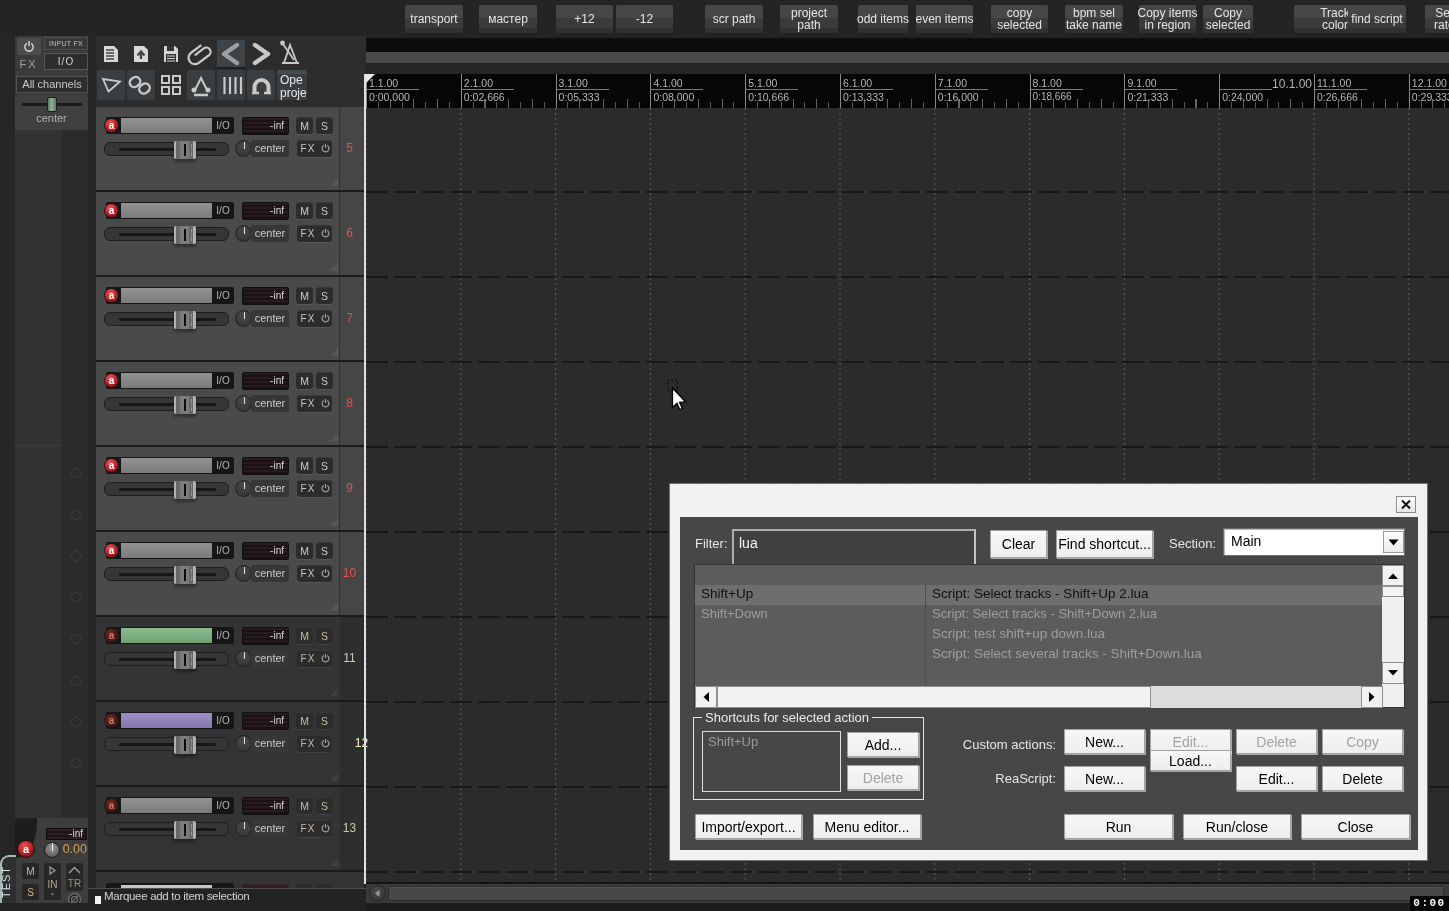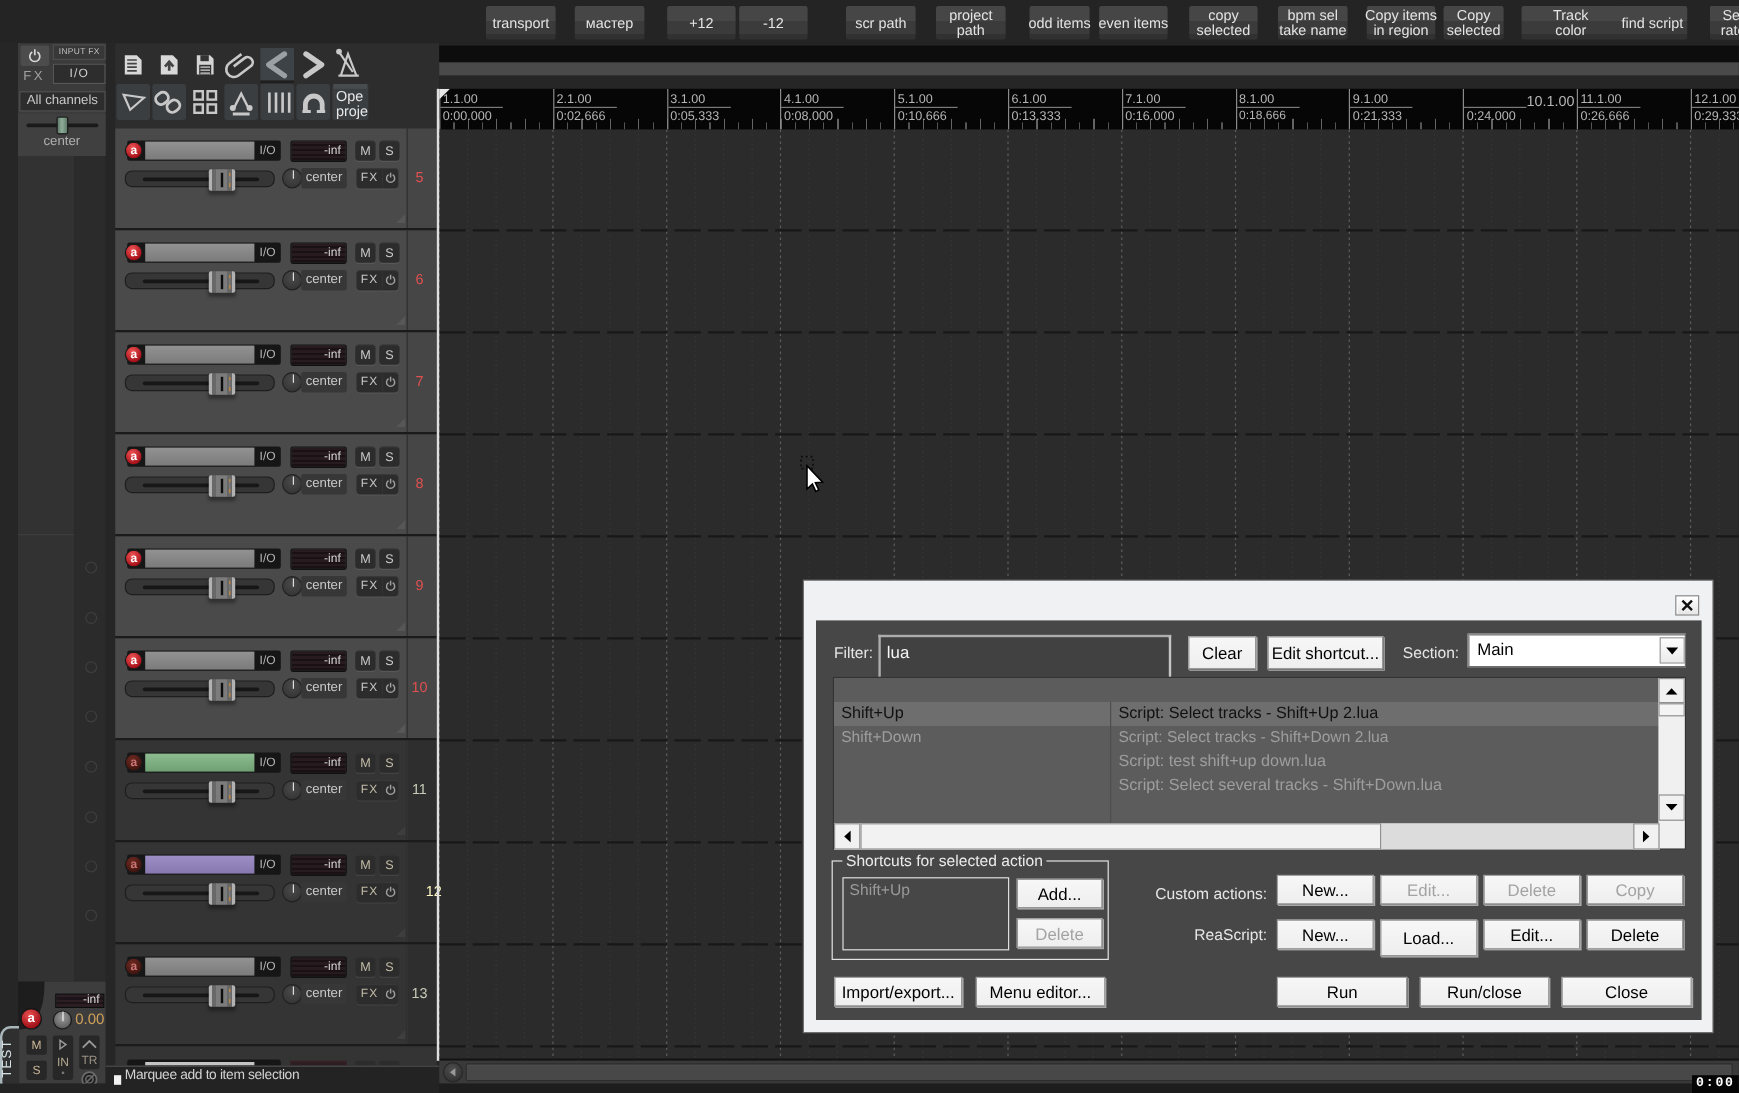--- a/index.html
+++ b/index.html
@@ -37,21 +37,21 @@
 <div class="tbtn" style="left:556px;width:57px">+12</div>
 <div class="tbtn" style="left:616px;width:57px">-12</div>
 <div class="tbtn" style="left:705px;width:58px">scr path</div>
 <div class="tbtn" style="left:780px;width:58px">project<br>path</div>
 <div class="tbtn" style="left:858px;width:50px">odd items</div>
 <div class="tbtn" style="left:916px;width:57px">even items</div>
 <div class="tbtn" style="left:991px;width:57px">copy<br>selected</div>
 <div class="tbtn" style="left:1065px;width:58px">bpm sel<br>take name</div>
 <div class="tbtn" style="left:1139px;width:57px">Copy items<br>in region</div>
 <div class="tbtn" style="left:1203px;width:50px">Copy<br>selected</div>
-<div class="tbtn" style="left:1268px;width:82px">Track<br>color</div>
+<div class="tbtn" style="left:1294px;width:82px">Track<br>color</div>
 <div class="tbtn" style="left:1348px;width:58px">find script</div>
 <div class="tbtn" style="left:1425px;width:57px">Set<br>rate</div>
 <div class="tbtn" style="left:1425px;width:57px;justify-content:flex-start;padding-left:9px">Set<br>rate</div>
 <div class="ab" style="left:0;top:36px;width:366px;height:71px;background:#2d2d2d"></div>
 <div class="ab" style="left:0;top:36px;width:15px;height:875px;background:#262626"></div>
 <div class="ab" style="left:88px;top:36px;width:8px;height:875px;background:#262626"></div>
 <div class="ab" style="left:15px;top:36px;width:73px;height:94px;background:#3b3b3b"></div>
 <div class="ab" style="left:17px;top:38px;width:24px;height:17px;background:#4c4c4c;border-radius:2px"><svg width="24" height="17">
       <path d="M9.9 5.4 A4.2 4.2 0 1 0 14.1 5.4" fill="none" stroke="#d8d8d8" stroke-width="1.4"></path>
       <line x1="12" y1="3" x2="12" y2="8" stroke="#d8d8d8" stroke-width="1.4"></line>
@@ -565,21 +565,21 @@
 <div class="ab" style="left:366px;top:903px;width:1083px;height:8px;background:#1d1d1d"></div>
 <div class="ab" style="left:1410px;top:896px;width:39px;height:15px;background:#050505;color:#fff;font-family:'Liberation Mono',monospace;font-size:11px;font-weight:bold;text-align:center;line-height:15px;letter-spacing:1.5px">0:00</div>
 <div class="ab" style="left:670px;top:484px;width:757px;height:376px;background:#f0f1f2;box-shadow:0 0 0 1px #6f6f6f">
 <div class="ab" style="left:726px;top:12px;width:20px;height:17px;background:linear-gradient(#ffffff,#e6e6e6);border:1px solid #8a8a8a;box-shadow:inset 1px 1px 0 #fff"><svg width="18" height="15">
         <path d="M5 3.5 L13 11.5 M13 3.5 L5 11.5" stroke="#111" stroke-width="2"></path>
       </svg></div>
 <div class="ab" style="left:10px;top:33px;width:738px;height:333px;background:#474747">
 <div class="dlab" style="left:15px;top:19px">Filter:</div>
 <div class="ab" style="left:52px;top:12px;width:244px;height:40px;background:#414141;border:2px solid #c6c6c6;border-top-color:#adadad;border-left-color:#adadad;color:#f5f5f5;font-size:14px;line-height:24px;padding-left:5px">lua</div>
 <div class="wbtn" style="left:310px;top:13px;width:57px;height:28px">Clear</div>
-<div class="wbtn" style="left:376px;top:13px;width:97px;height:28px">Edit shortcut...</div>
+<div class="wbtn" style="left:376px;top:13px;width:97px;height:28px">Find shortcut...</div>
 <div class="dlab" style="left:489px;top:19px">Section:</div>
 <div class="ab" style="left:543px;top:11px;width:182px;height:28px;background:#ffffff;border:1px solid #6e6e6e;box-shadow:inset 1px 1px 0 #b8b8b8">
         <div class="ab" style="left:7px;top:4px;color:#000;font-size:14px">Main</div>
         <div class="ab" style="left:159px;top:2px;width:21px;height:22px;background:linear-gradient(#fdfdfd,#ebebeb);border:1px solid #9a9a9a;display:flex;align-items:center;justify-content:center">
           <svg width="11" height="7">
             <path d="M0.5 0.5 L10.5 0.5 L5.5 6.5 Z" fill="#000"></path>
           </svg>
         </div>
       </div>
 <div class="ab" style="left:14px;top:47px;width:711px;height:144px;background:#5c5c5c;border:1px solid #333">
@@ -633,21 +633,21 @@
       </div>
 <div class="wbtn" style="left:167px;top:215px;width:72px;height:25px">Add...</div>
 <div class="wbtn dis" style="left:167px;top:248px;width:72px;height:25px">Delete</div>
 <div class="dlab" style="left:250px;top:220px;width:126px;text-align:right">Custom actions:</div>
 <div class="dlab" style="left:250px;top:254px;width:126px;text-align:right">ReaScript:</div>
 <div class="wbtn" style="left:384px;top:212px;width:81px;height:25px">New...</div>
 <div class="wbtn dis" style="left:470px;top:212px;width:81px;height:25px">Edit...</div>
 <div class="wbtn dis" style="left:556px;top:212px;width:81px;height:25px">Delete</div>
 <div class="wbtn dis" style="left:642px;top:212px;width:81px;height:25px">Copy</div>
 <div class="wbtn" style="left:384px;top:249px;width:81px;height:25px">New...</div>
-<div class="wbtn" style="left:470px;top:249px;width:81px;height:31px">Load...</div>
+<div class="wbtn" style="left:470px;top:233px;width:81px;height:21px">Load...</div>
 <div class="wbtn" style="left:556px;top:249px;width:81px;height:25px">Edit...</div>
 <div class="wbtn" style="left:642px;top:249px;width:81px;height:25px">Delete</div>
 <div class="wbtn" style="left:15px;top:297px;width:107px;height:25px">Import/export...</div>
 <div class="wbtn" style="left:133px;top:297px;width:108px;height:25px">Menu editor...</div>
 <div class="wbtn" style="left:384px;top:297px;width:109px;height:25px">Run</div>
 <div class="wbtn" style="left:503px;top:297px;width:108px;height:25px">Run/close</div>
 <div class="wbtn" style="left:621px;top:297px;width:109px;height:25px">Close</div>
 </div>
 </div>
 </body></html>

